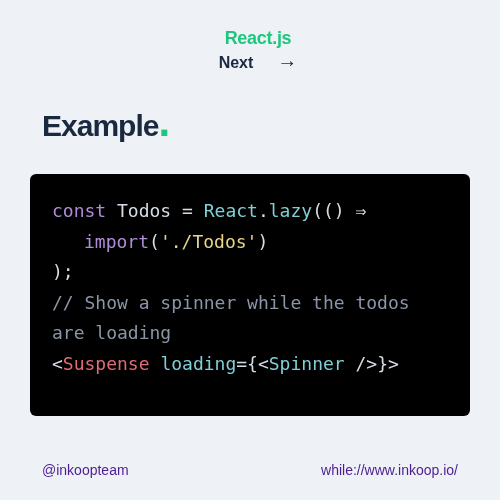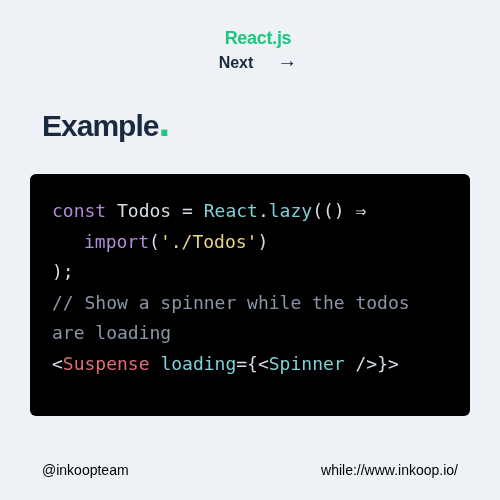--- a/index.html
+++ b/index.html
@@ -75,21 +75,21 @@
     .code-block .attr { color: #7fcfd6; }
     .code-block .indent1 { padding-left: 32px; }
     .footer {
       position: absolute;
       bottom: 22px;
       left: 0;
       right: 0;
       display: flex;
       justify-content: space-between;
       padding: 0 42px;
-      color: #000000;
+      color: #4c1d95;
       font-size: 14px;
       font-weight: 500;
     }
   </style>
 </head>
 <body>
 
 <div class="header">
   <div class="brand">React.js</div>
   <div class="next-nav">

